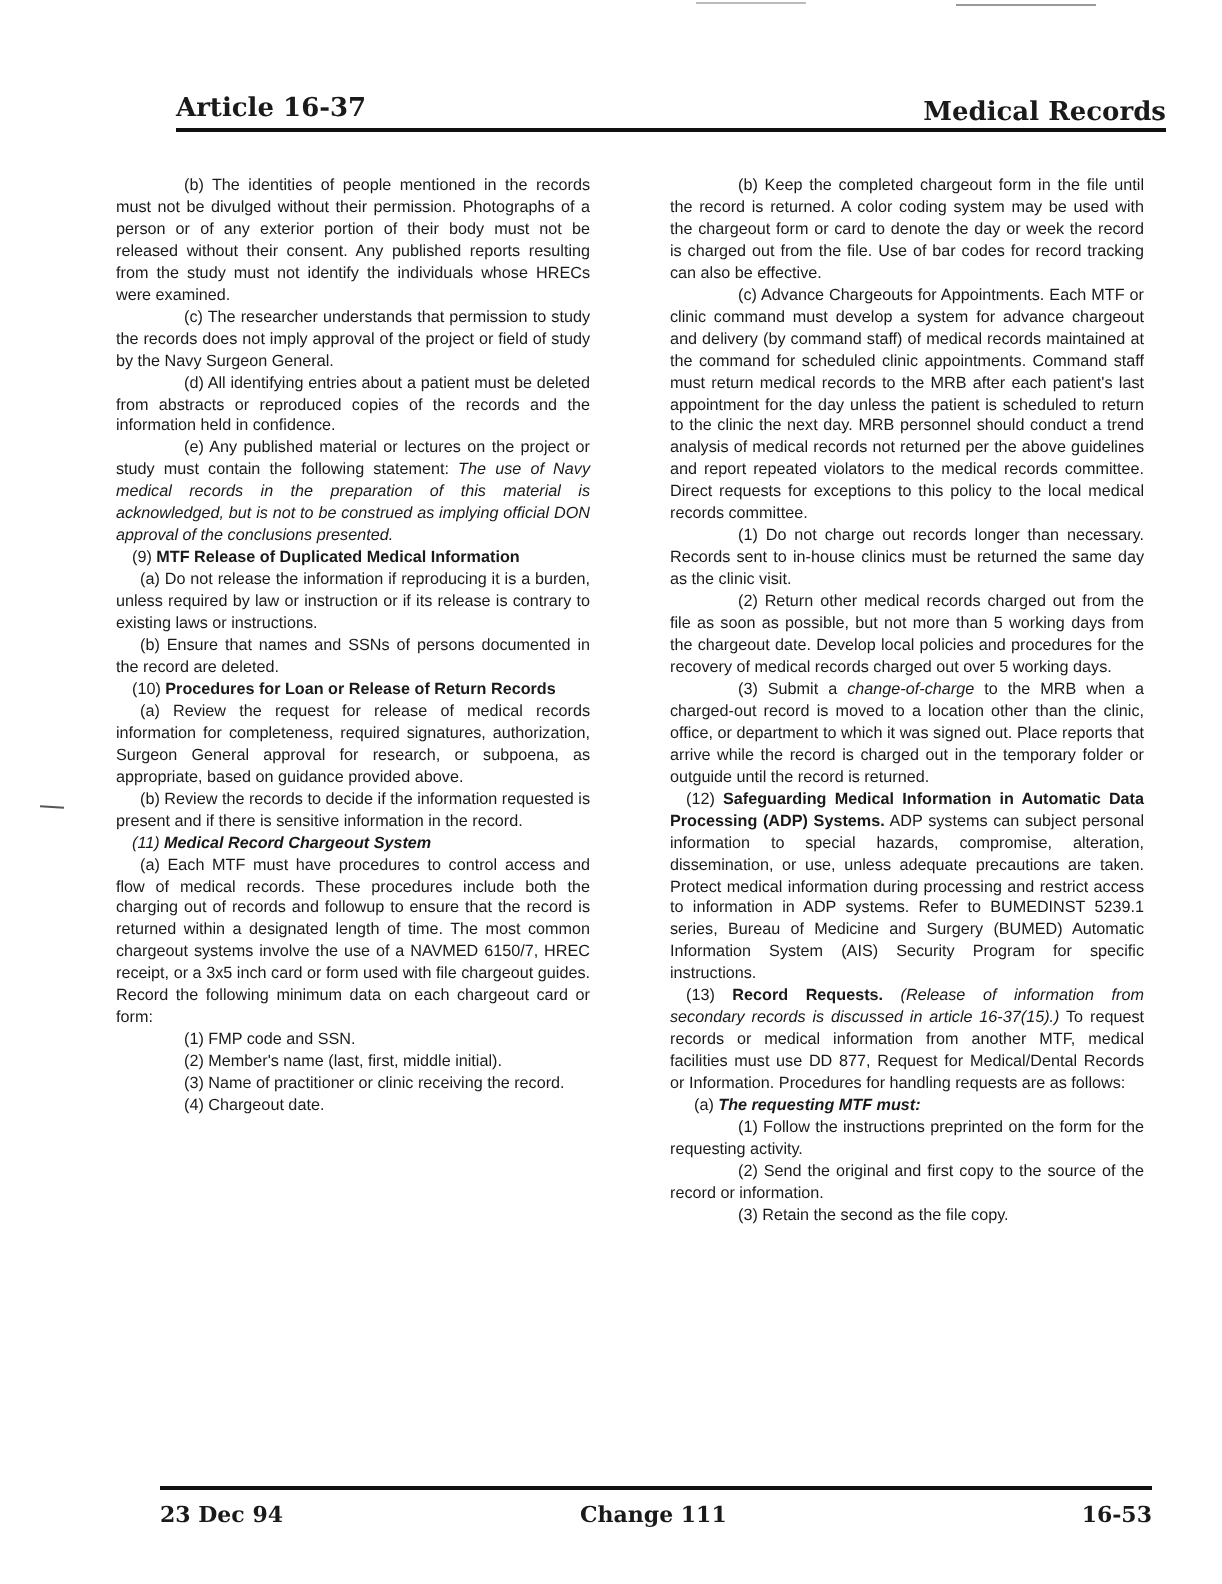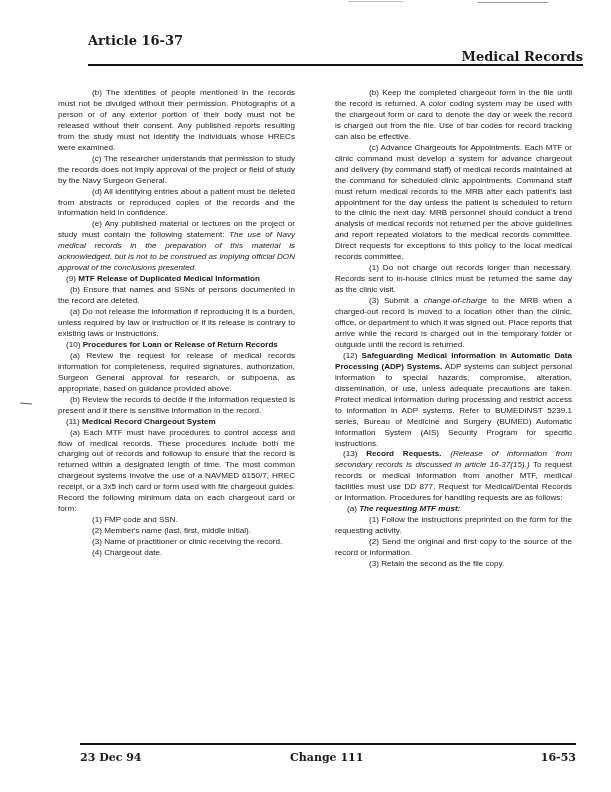--- a/index.html
+++ b/index.html
@@ -2,21 +2,21 @@
 <html><head>
 <meta charset="utf-8">
 <style>
   html, body { margin:0; padding:0; background:#ffffff; }
   body { width:611px; height:792px; position:relative; overflow:hidden; color:#1a1a1a; }
   .page { position:absolute; left:0; top:0; width:611px; height:792px; }
   .topmarks { position:absolute; top:0; left:0; width:611px; height:4px; }
   .topmarks .m1 { position:absolute; left:348px; top:1px; width:55px; height:1px; background:#bbb; }
   .topmarks .m2 { position:absolute; left:478px; top:2px; width:70px; height:1px; background:#999; }
   .header { position:absolute; left:88px; top:42px; width:495px; height:22px; border-bottom:2px solid #111; }
-  .header .left { position:absolute; left:0; bottom:16px; font-family:"DejaVu Serif", serif; font-weight:bold; font-size:13px; }
+  .header .left { position:absolute; left:0; bottom:2px; font-family:"DejaVu Serif", serif; font-weight:bold; font-size:13px; }
   .header .right { position:absolute; right:0; bottom:0; font-family:"DejaVu Serif", serif; font-weight:bold; font-size:13px; }
   .col { position:absolute; top:88px; width:237px; font-family:"Liberation Sans", sans-serif; font-size:8.1px; line-height:10.95px; text-align:justify; }
   .col.left { left:58px; }
   .col.right { left:335px; }
   .col p { margin:0; }
   .i2 { text-indent:34px; }
   .i1 { text-indent:12px; }
   .i0 { text-indent:0; }
   .h { font-weight:bold;margin-top:44px; }
   .list { padding-left:34px; }
@@ -43,36 +43,37 @@
     <span class="left">Article 16-37</span>
     <span class="right">Medical Records</span>
   </div>
 
   <div class="col left" id="col-left">
       <p class="i2">(b) The identities of people mentioned in the records must not be divulged without their permission. Photographs of a person or of any exterior portion of their body must not be released without their consent. Any published reports resulting from the study must not identify the individuals whose HRECs were examined.</p>
       <p class="i2">(c) The researcher understands that permission to study the records does not imply approval of the project or field of study by the Navy Surgeon General.</p>
       <p class="i2">(d) All identifying entries about a patient must be deleted from abstracts or reproduced copies of the records and the information held in confidence.</p>
       <p class="i2"><span>(e) Any published material or lectures on the project or study must contain the following statement: </span><em>The use of Navy medical records in the preparation of this material is acknowledged, but is not to be construed as implying official DON approval of the conclusions presented.</em></p>
       <p class="i0 ind" style="text-indent: 8px;"><span>(9) </span><span class="h">MTF Release of Duplicated Medical Information</span></p>
+      <p class="i1">(a) Do not release the information if reproducing it is a burden, unless required by law or instruction or if its release is contrary to existing laws or instructions.</p>
       <p class="i1">(b) Ensure that names and SSNs of persons documented in the record are deleted.</p>
-      <p class="i1">(a) Do not release the information if reproducing it is a burden, unless required by law or instruction or if its release is contrary to existing laws or instructions.</p>
       <p class="i0 ind" style="text-indent: 8px;"><span>(10) </span><span class="h">Procedures for Loan or Release of Return Records</span></p>
       <p class="i1">(a) Review the request for release of medical records information for completeness, required signatures, authorization, Surgeon General approval for research, or subpoena, as appropriate, based on guidance provided above.</p>
       <p class="i1">(b) Review the records to decide if the information requested is present and if there is sensitive information in the record.</p>
-      <p class="i0 ind" style="text-indent: 8px;"><span>(11) </span><span class="h">Medical Record Chargeout System</span></p>
+      <p class="i0 ind" style="text-indent: 8px; font-style: italic;"><span>(11) </span><span class="h">Medical Record Chargeout System</span></p>
       <p class="i1">(a) Each MTF must have procedures to control access and flow of medical records. These procedures include both the charging out of records and followup to ensure that the record is returned within a designated length of time. The most common chargeout systems involve the use of a NAVMED 6150/7, HREC receipt, or a 3x5 inch card or form used with file chargeout guides. Record the following minimum data on each chargeout card or form:</p>
       <p class="list">(1) FMP code and SSN.</p>
       <p class="list">(2) Member's name (last, first, middle initial).</p>
       <p class="list wrap">(3) Name of practitioner or clinic receiving the record.</p>
       <p class="list">(4) Chargeout date.</p>
     </div>
   <div class="col right" id="col-right">
       <p class="i2">(b) Keep the completed chargeout form in the file until the record is returned. A color coding system may be used with the chargeout form or card to denote the day or week the record is charged out from the file. Use of bar codes for record tracking can also be effective.</p>
       <p class="i2">(c) Advance Chargeouts for Appointments. Each MTF or clinic command must develop a system for advance chargeout and delivery (by command staff) of medical records maintained at the command for scheduled clinic appointments. Command staff must return medical records to the MRB after each patient's last appointment for the day unless the patient is scheduled to return to the clinic the next day. MRB personnel should conduct a trend analysis of medical records not returned per the above guidelines and report repeated violators to the medical records committee. Direct requests for exceptions to this policy to the local medical records committee.</p>
       <p class="i2">(1) Do not charge out records longer than necessary. Records sent to in-house clinics must be returned the same day as the clinic visit.</p>
+      <p class="i2">(2) Return other medical records charged out from the file as soon as possible, but not more than 5 working days from the chargeout date. Develop local policies and procedures for the recovery of medical records charged out over 5 working days.</p>
       <p class="i2"><span>(3) Submit a </span><em>change-of-charge</em><span> to the MRB when a charged-out record is moved to a location other than the clinic, office, or department to which it was signed out. Place reports that arrive while the record is charged out in the temporary folder or outguide until the record is returned.</span></p>
       <p style="text-indent: 8px;"><span>(12) </span><span class="h">Safeguarding Medical Information in Automatic Data Processing (ADP) Systems.</span><span> ADP systems can subject personal information to special hazards, compromise, alteration, dissemination, or use, unless adequate precautions are taken. Protect medical information during processing and restrict access to information in ADP systems. Refer to BUMEDINST 5239.1 series, Bureau of Medicine and Surgery (BUMED) Automatic Information System (AIS) Security Program for specific instructions.</span></p>
       <p style="text-indent: 8px;"><span>(13) </span><span class="h">Record Requests.</span><em> (Release of information from secondary records is discussed in article 16-37(15).)</em><span> To request records or medical information from another MTF, medical facilities must use DD 877, Request for Medical/Dental Records or Information. Procedures for handling requests are as follows:</span></p>
       <p style="text-indent: 12px;"><span>(a) </span><span class="bi">The requesting MTF must:</span></p>
       <p class="list wrap">(1) Follow the instructions preprinted on the form for the requesting activity.</p>
       <p class="list wrap">(2) Send the original and first copy to the source of the record or information.</p>
       <p class="list">(3) Retain the second as the file copy.</p>
     </div>
 
   <div class="margin-mark"></div>

